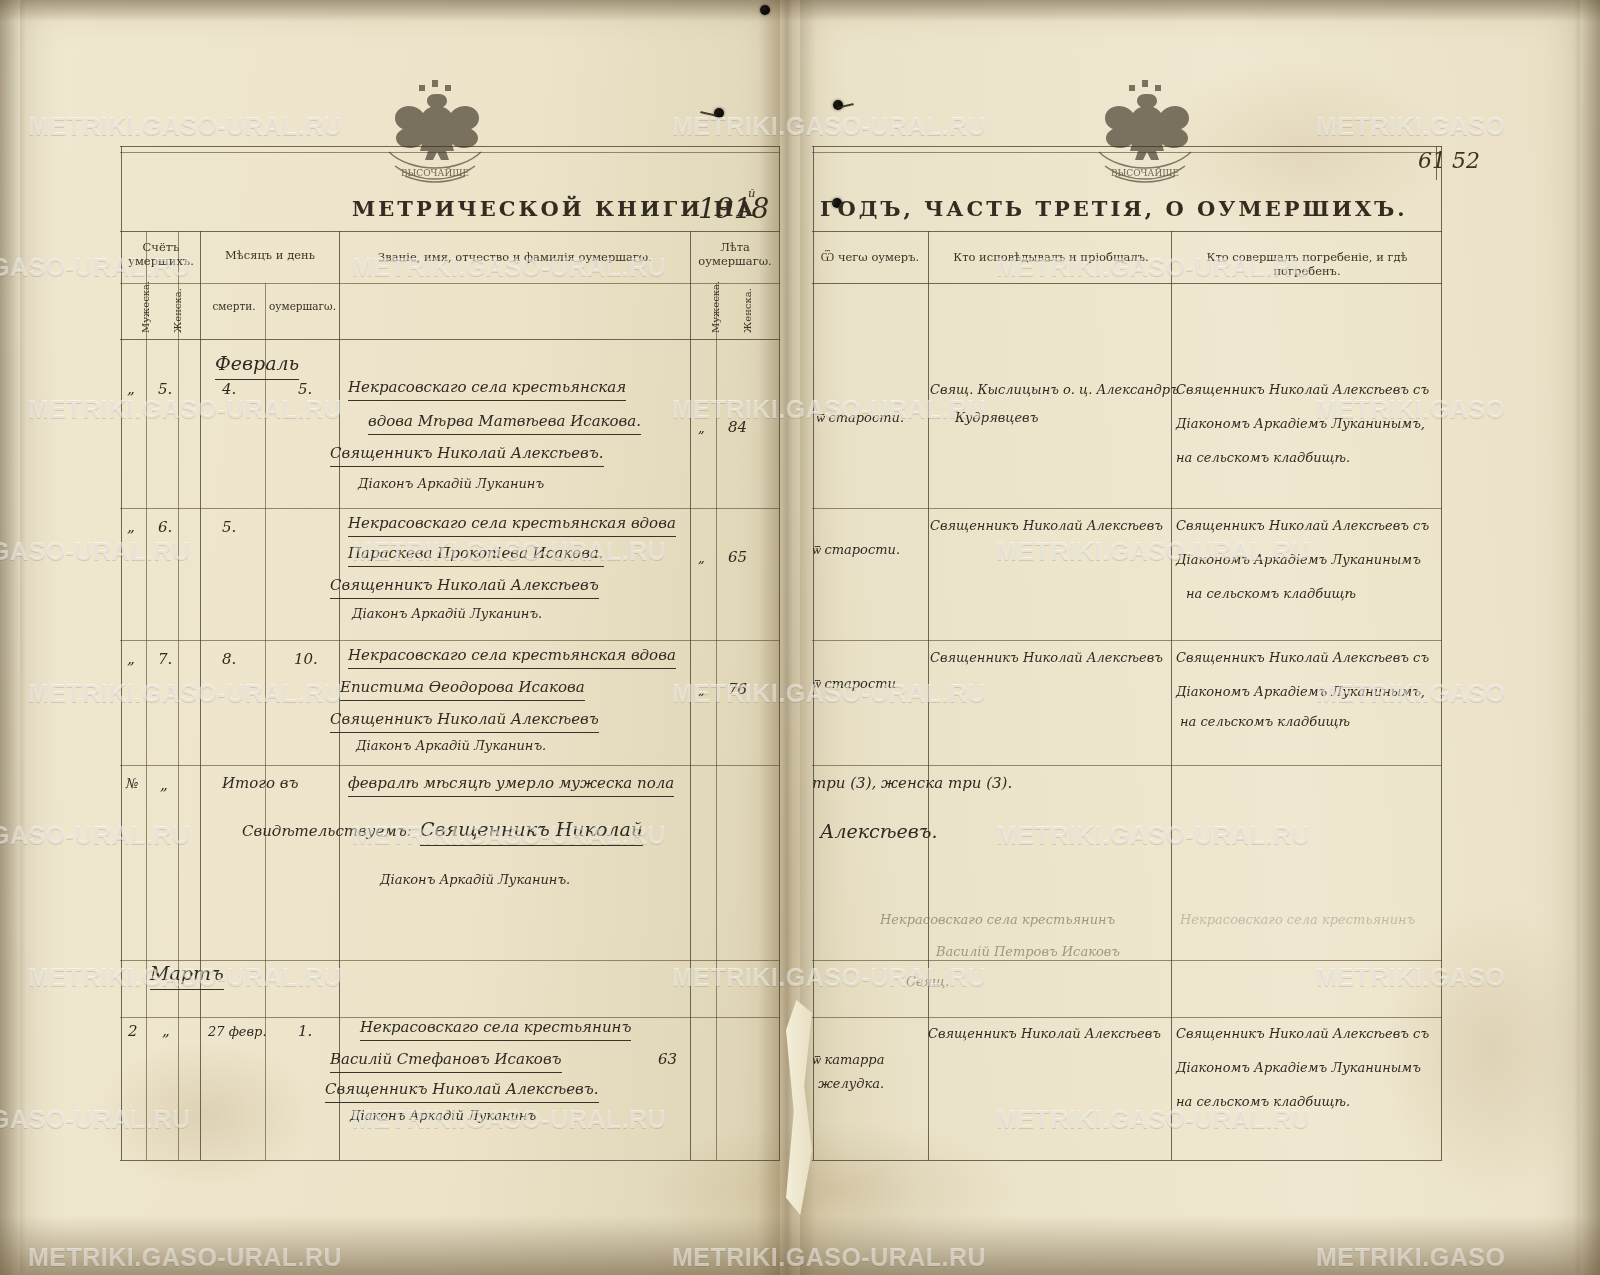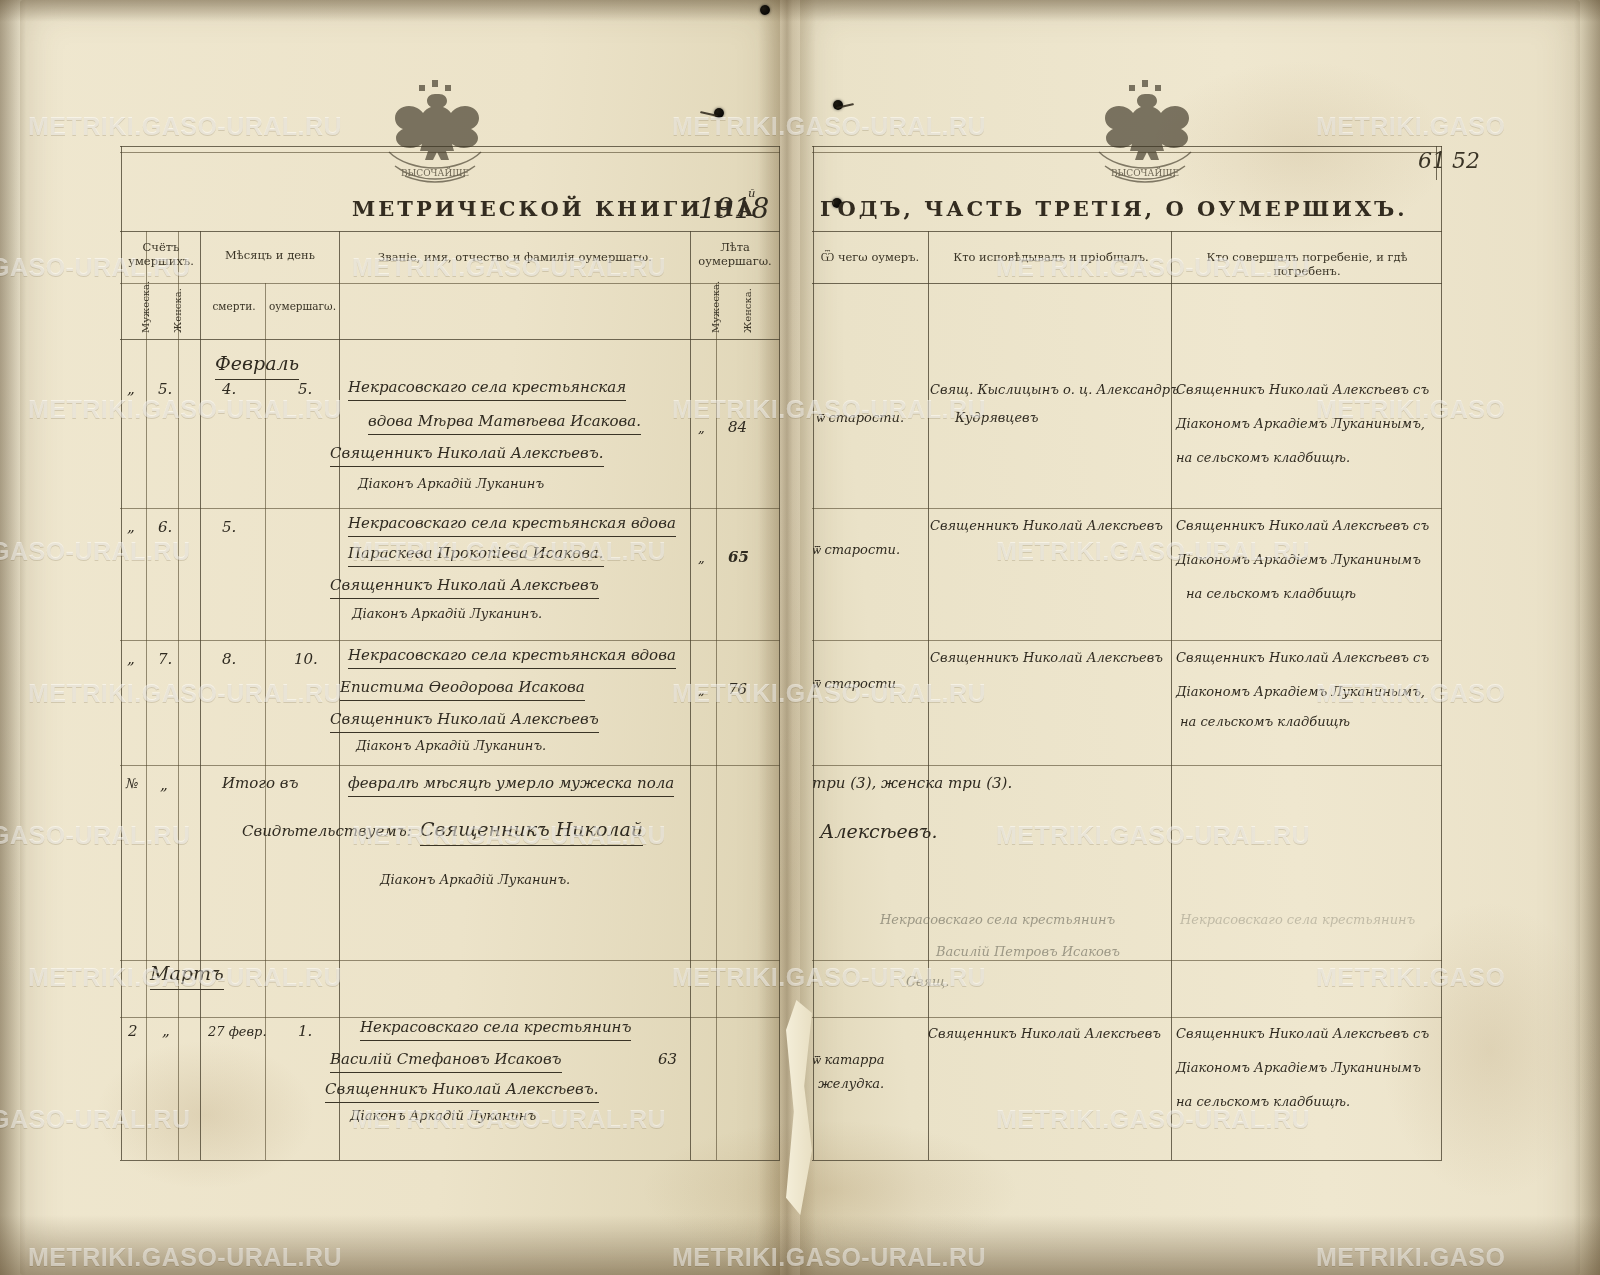--- a/index.html
+++ b/index.html
@@ -282,21 +282,21 @@
   <div class="hw sm" style="left:1176px;top:450px;">на сельскомъ кладбищѣ.</div>
 
   <div class="hw med" style="left:127px;top:518px;">„</div>
   <div class="hw med" style="left:158px;top:518px;">6.</div>
   <div class="hw med" style="left:222px;top:518px;">5.</div>
   <div class="hw med u" style="left:348px;top:514px;">Некрасовскаго села крестьянская вдова</div>
   <div class="hw med u" style="left:348px;top:544px;">Параскева Прокопіева Исакова.</div>
   <div class="hw med u" style="left:330px;top:576px;">Священникъ Николай Алексѣевъ</div>
   <div class="hw sm" style="left:352px;top:606px;">Діаконъ Аркадій Луканинъ.</div>
   <div class="hw sm" style="left:698px;top:550px;">„</div>
-  <div class="hw med" style="left:728px;top:548px;font-weight:bold;">65</div>
+  <div class="hw med" style="left:728px;top:548px;">65</div>
   <div class="hw sm" style="left:812px;top:542px;">ѿ старости.</div>
   <div class="hw sm" style="left:930px;top:518px;">Священникъ Николай Алексѣевъ</div>
   <div class="hw sm" style="left:1176px;top:518px;">Священникъ Николай Алексѣевъ съ</div>
   <div class="hw sm" style="left:1176px;top:552px;">Діакономъ Аркадіемъ Луканинымъ</div>
   <div class="hw sm" style="left:1186px;top:586px;">на сельскомъ кладбищѣ</div>
 
   <div class="hw med" style="left:127px;top:650px;">„</div>
   <div class="hw med" style="left:158px;top:650px;">7.</div>
   <div class="hw med" style="left:222px;top:650px;">8.</div>
   <div class="hw med" style="left:294px;top:650px;text-align:right;">10.</div>

